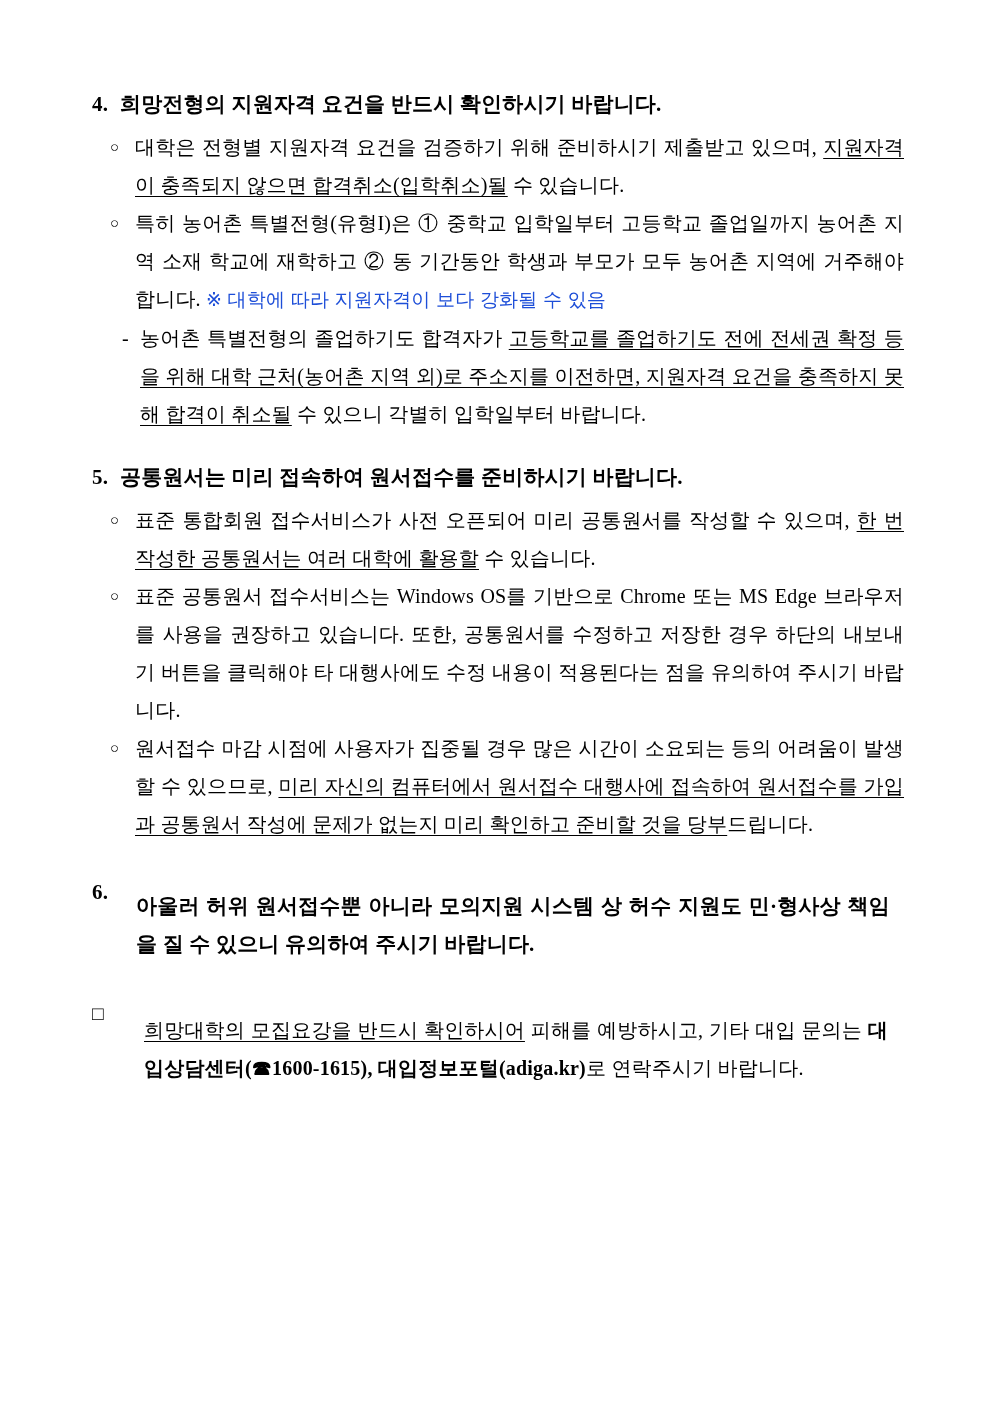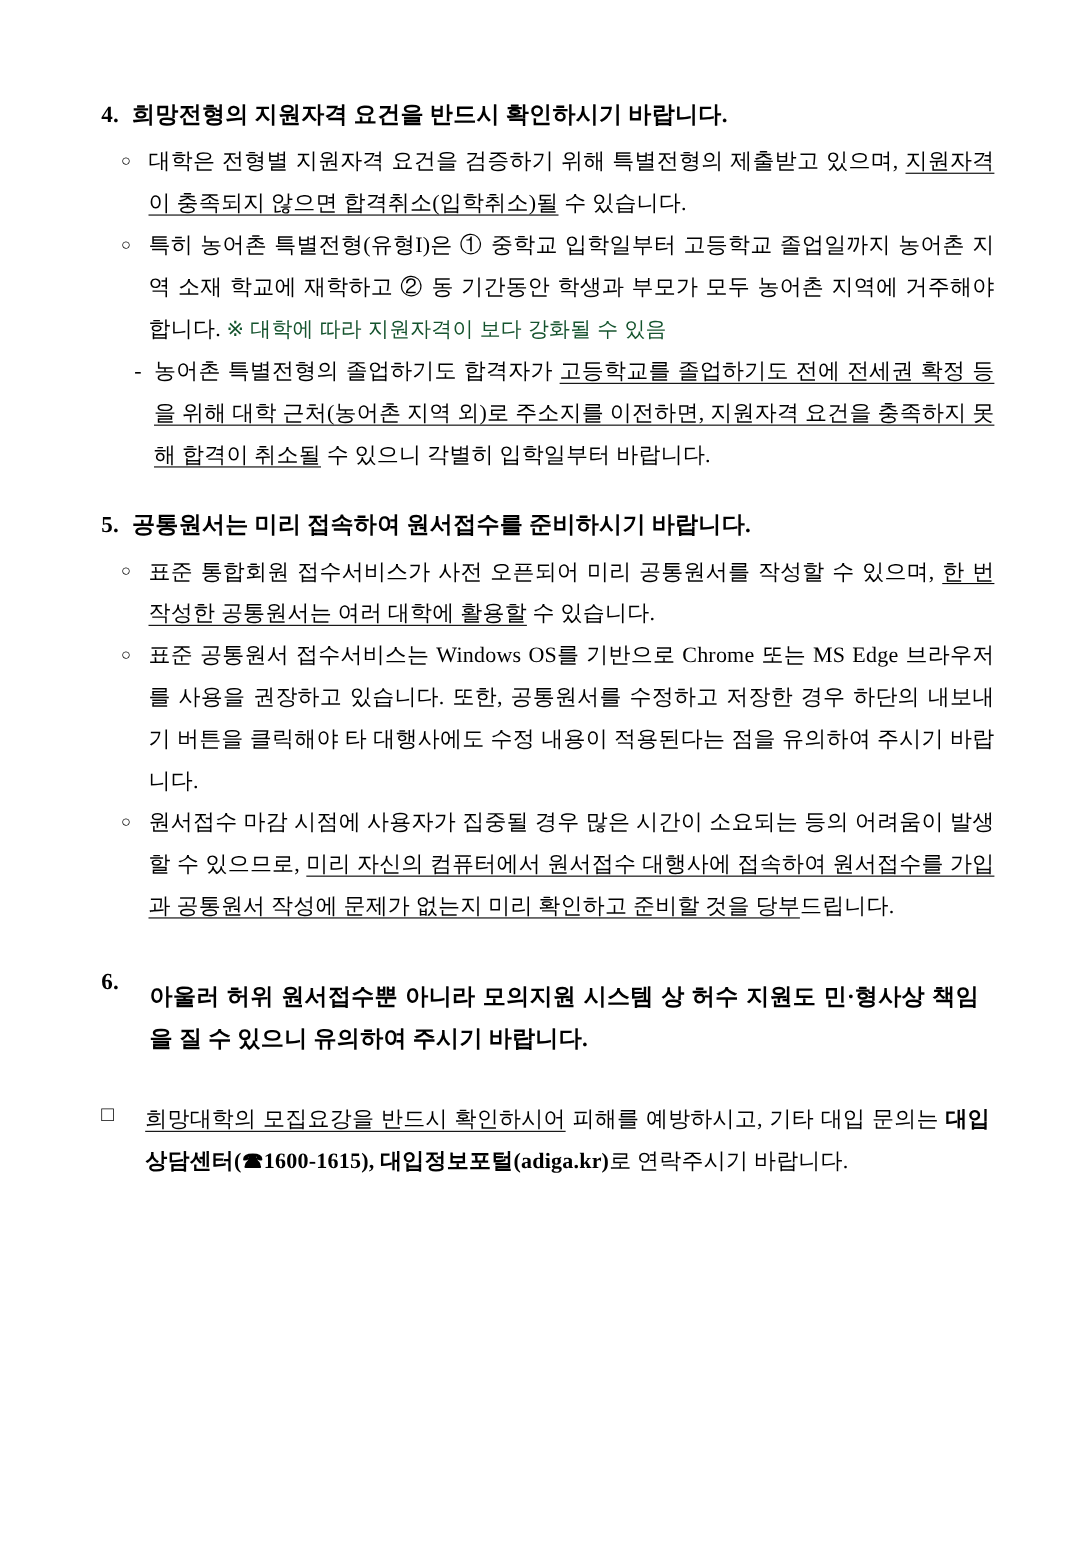--- a/index.html
+++ b/index.html
@@ -73,40 +73,40 @@
   .chk .txt { flex: 1; text-align: justify; }
 
   .sec-5 { margin-top: 24px; }
 
   .u {
     text-decoration: underline;
     text-underline-offset: 4px;
     text-decoration-thickness: 1px;
   }
   .blue {
-    color: #14532d;
+    color: #1d4ed8;
     font-family: "Liberation Sans", "DejaVu Sans", sans-serif;
     font-size: 19px;
   }
   .bold { font-weight: bold; }
 </style>
 </head>
 <body>
 
 <div class="doc">
 
   <section>
     <h2 class="sec-title">
       <span class="num">4.</span>
       <span class="ttl">희망전형의 지원자격 요건을 반드시 확인하시기 바랍니다.</span>
     </h2>
 
     <div class="bullet">
       <span class="mk">○</span>
-      <p class="txt" style="margin:0"><span>대학은 전형별 지원자격 요건을 검증하기 위해 특별전형의 제출받고 있으며, </span><span class="u">지원자격이 충족되지 않으면 합격취소(입학취소)될</span><span> 수 있습니다.</span></p>
+      <p class="txt" style="margin:0"><span>대학은 전형별 지원자격 요건을 검증하기 위해 준비하시기 제출받고 있으며, </span><span class="u">지원자격이 충족되지 않으면 합격취소(입학취소)될</span><span> 수 있습니다.</span></p>
     </div>
 
     <div class="bullet">
       <span class="mk">○</span>
       <p class="txt" style="margin:0"><span>특히 농어촌 특별전형(유형I)은 ① 중학교 입학일부터 고등학교 졸업일까지 농어촌 지역 소재 학교에 재학하고 ② 동 기간동안 학생과 부모가 모두 농어촌 지역에 거주해야 합니다.  </span><span class="blue">※ 대학에 따라 지원자격이 보다 강화될 수 있음</span></p>
     </div>
 
     <div class="bullet dash">
       <span class="mk">-</span>
       <p class="txt" style="margin:0"><span>농어촌 특별전형의 졸업하기도 합격자가 </span><span class="u">고등학교를 졸업하기도 전에 전세권 확정 등을 위해 대학 근처(농어촌 지역 외)로 주소지를 이전하면, 지원자격 요건을 충족하지 못해 합격이 취소될</span><span> 수 있으니 각별히 입학일부터 바랍니다.</span></p>
@@ -135,16 +135,16 @@
     </div>
   </section>
 
   <section class="sec6">
     <span class="num">6.</span>
     <p class="txt" style="margin:14px">아울러 허위 원서접수뿐 아니라 모의지원 시스템 상 허수 지원도 민·형사상 책임을 질 수 있으니 유의하여 주시기 바랍니다.</p>
   </section>
 
   <div class="chk">
     <span class="mk">□</span>
-    <p class="txt" style="margin:4px"><span class="u">희망대학의 모집요강을 반드시 확인하시어</span><span> 피해를 예방하시고, 기타 대입 문의는 </span><span class="bold">대입상담센터(☎1600-1615), 대입정보포털(adiga.kr)</span><span>로 연락주시기 바랍니다.</span></p>
+    <p class="txt" style="margin:16px"><span class="u">희망대학의 모집요강을 반드시 확인하시어</span><span> 피해를 예방하시고, 기타 대입 문의는 </span><span class="bold">대입상담센터(☎1600-1615), 대입정보포털(adiga.kr)</span><span>로 연락주시기 바랍니다.</span></p>
   </div>
 
 </div>
 
 </body></html>

